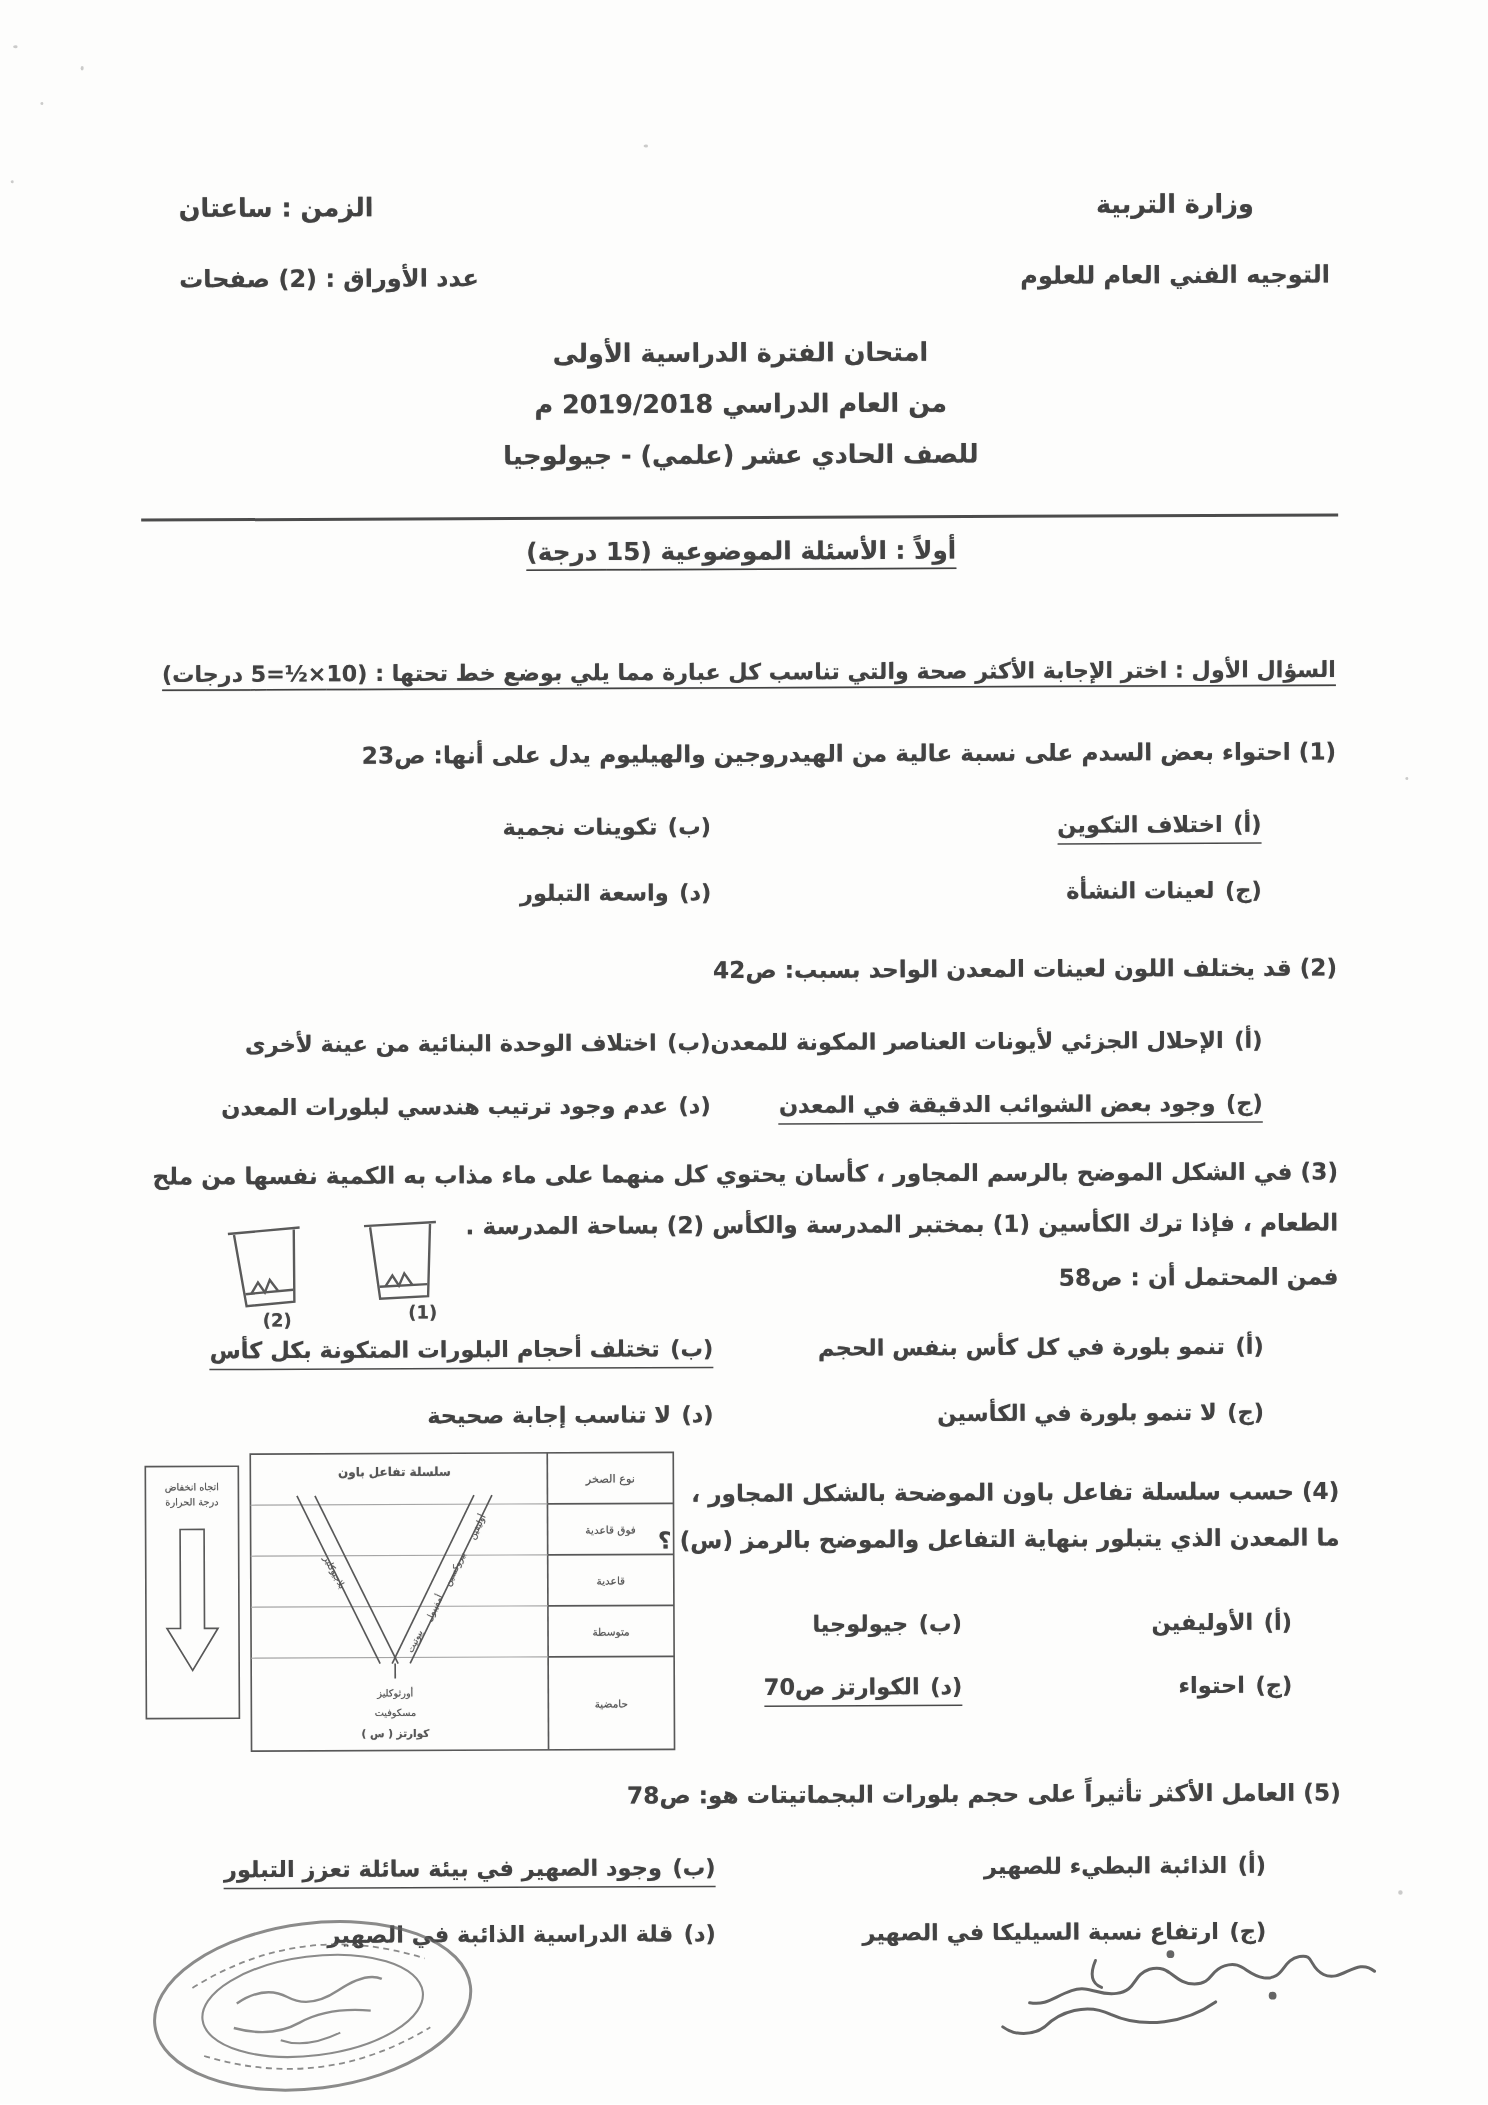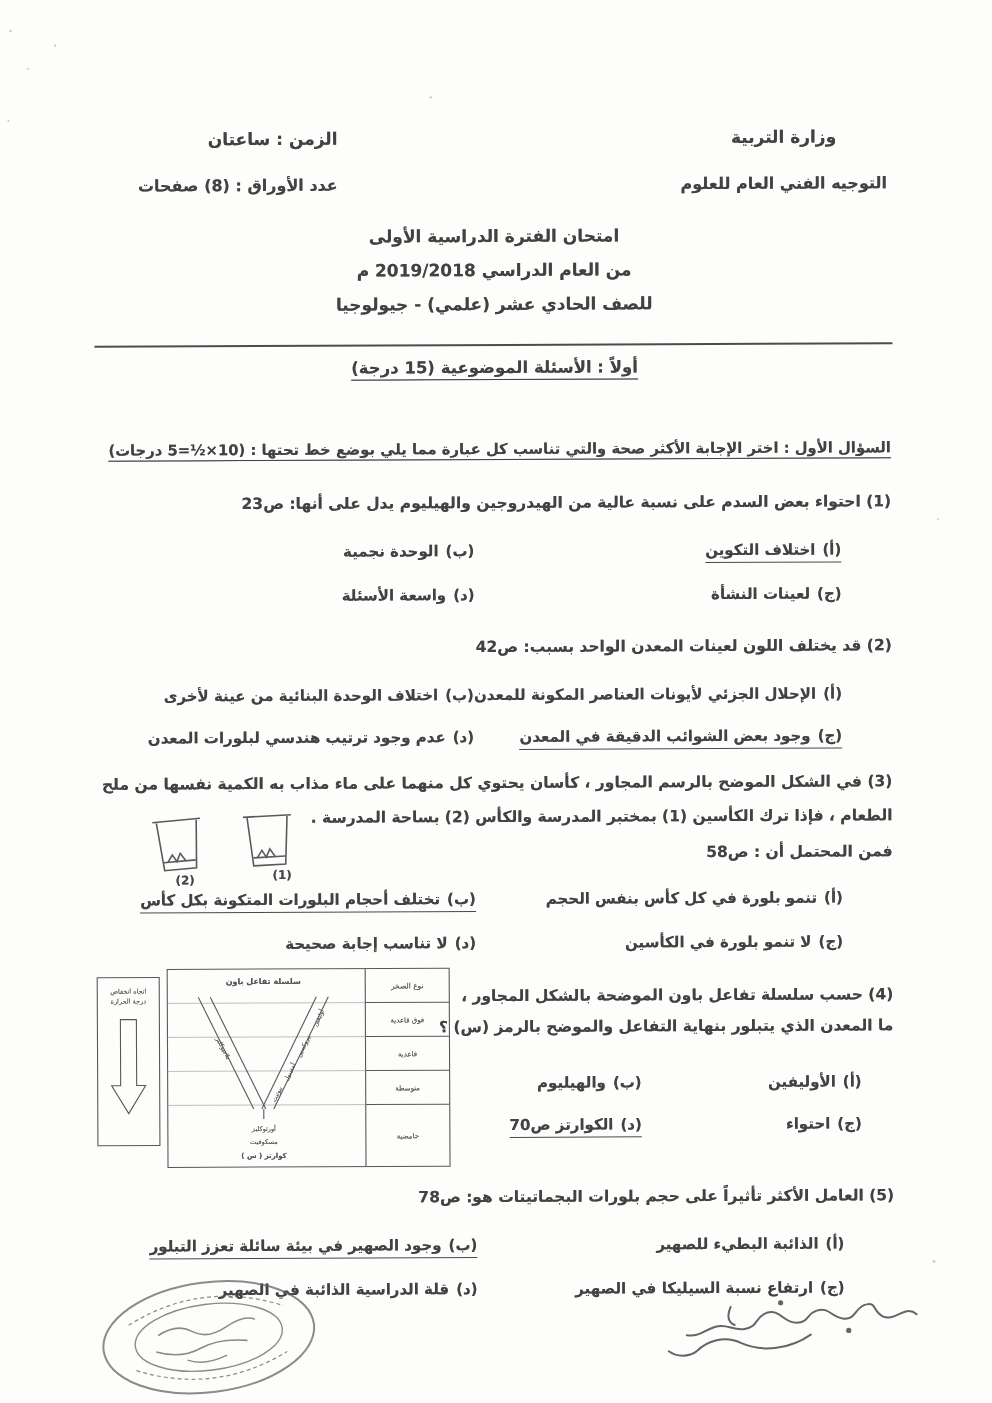--- a/index.html
+++ b/index.html
@@ -3,21 +3,21 @@
 <meta charset="utf-8">
 <style>
   html,body{margin:0;padding:0;background:#ffffff;}
   .page{position:relative;width:992px;height:1403px;background:#fdfdfc;overflow:hidden;
         font-family:"DejaVu Sans",sans-serif;direction:rtl;color:#424242;
         text-shadow:0 0 .5px rgba(70,70,70,.55);}
   .inner{position:absolute;inset:0;transform:rotate(-0.25deg);}
   .speck{position:absolute;background:#8f8f8f;border-radius:50%;opacity:.45;}
 
   .hdr-right{position:absolute;top:128px;right:86px;width:240px;text-align:center;}
-  .hdr-left{position:absolute;top:128px;left:122px;width:218px;text-align:right;}
+  .hdr-left{position:absolute;top:128px;left:122px;width:218px;text-align:left;}
   .h1{font-size:17px;font-weight:bold;margin-bottom:27px;white-space:nowrap;}
   .h2{font-size:16px;font-weight:bold;white-space:nowrap;}
 
   .center-head{position:absolute;top:226px;left:46px;width:900px;text-align:center;
                font-weight:bold;font-size:17px;}
   .center-head > div{margin-bottom:14px;white-space:nowrap;}
 
   .divider{position:absolute;top:344px;left:96px;right:98px;border-top:2.5px solid #4c4c4c;}
 
   .section-title{position:absolute;top:358px;left:46px;width:900px;text-align:center;
@@ -69,21 +69,21 @@
     <div class="speck" style="left:938px;top:520px;width:2px;height:2px;"></div>
     <div class="speck" style="left:930px;top:1262px;width:3px;height:3px;"></div>
 
     <div class="hdr-right">
       <div class="h1">وزارة التربية</div>
       <div class="h2">التوجيه الفني العام للعلوم</div>
     </div>
 
     <div class="hdr-left">
       <div class="h1">الزمن : ساعتان</div>
-      <div class="h2">عدد الأوراق : (8) صفحات</div>
+      <div class="h2">عدد الأوراق : (2) صفحات</div>
     </div>
 
     <div class="center-head">
       <div>امتحان الفترة الدراسية الأولى</div>
       <div>من العام الدراسي 2019/2018 م</div>
       <div>للصف الحادي عشر (علمي) - جيولوجيا</div>
     </div>
 
     <div class="divider"></div>
 
@@ -93,29 +93,29 @@
 
     <section class="q" id="q1">
       <div class="qtext">(1) احتواء بعض السدم على نسبة عالية من الهيدروجين والهيليوم يدل على أنها: ص23</div>
       <div class="opts">
         <div class="opt u">
           <span>(أ)</span>
           <span>اختلاف التكوين</span>
         </div>
         <div class="opt">
           <span>(ب)</span>
-          <span>الوحدة نجمية</span>
+          <span>تكوينات نجمية</span>
         </div>
         <div class="opt">
           <span>(ج)</span>
           <span>لعينات النشأة</span>
         </div>
         <div class="opt">
           <span>(د)</span>
-          <span>واسعة الأسئلة</span>
+          <span>واسعة التبلور</span>
         </div>
       </div>
     </section>
 
     <section class="q" id="q2">
       <div class="qtext">(2) قد يختلف اللون لعينات المعدن الواحد بسبب: ص42</div>
       <div class="opts">
         <div class="opt">
           <span>(أ)</span>
           <span>الإحلال الجزئي لأيونات العناصر المكونة للمعدن</span>
@@ -232,21 +232,21 @@
       <div class="qline l1">(4) حسب سلسلة تفاعل باون الموضحة بالشكل المجاور ،</div>
       <div class="qline l2">ما المعدن الذي يتبلور بنهاية التفاعل والموضح بالرمز (س) ؟</div>
     </div>
     <div id="q4-opts">
       <div class="opt">
         <span>(أ)</span>
         <span>الأوليفين</span>
       </div>
       <div class="opt">
         <span>(ب)</span>
-        <span>والهيليوم</span>
+        <span>جيولوجيا</span>
       </div>
       <div class="opt">
         <span>(ج)</span>
         <span>احتواء</span>
       </div>
       <div class="opt u">
         <span>(د)</span>
         <span>الكوارتز ص70</span>
       </div>
     </div>

